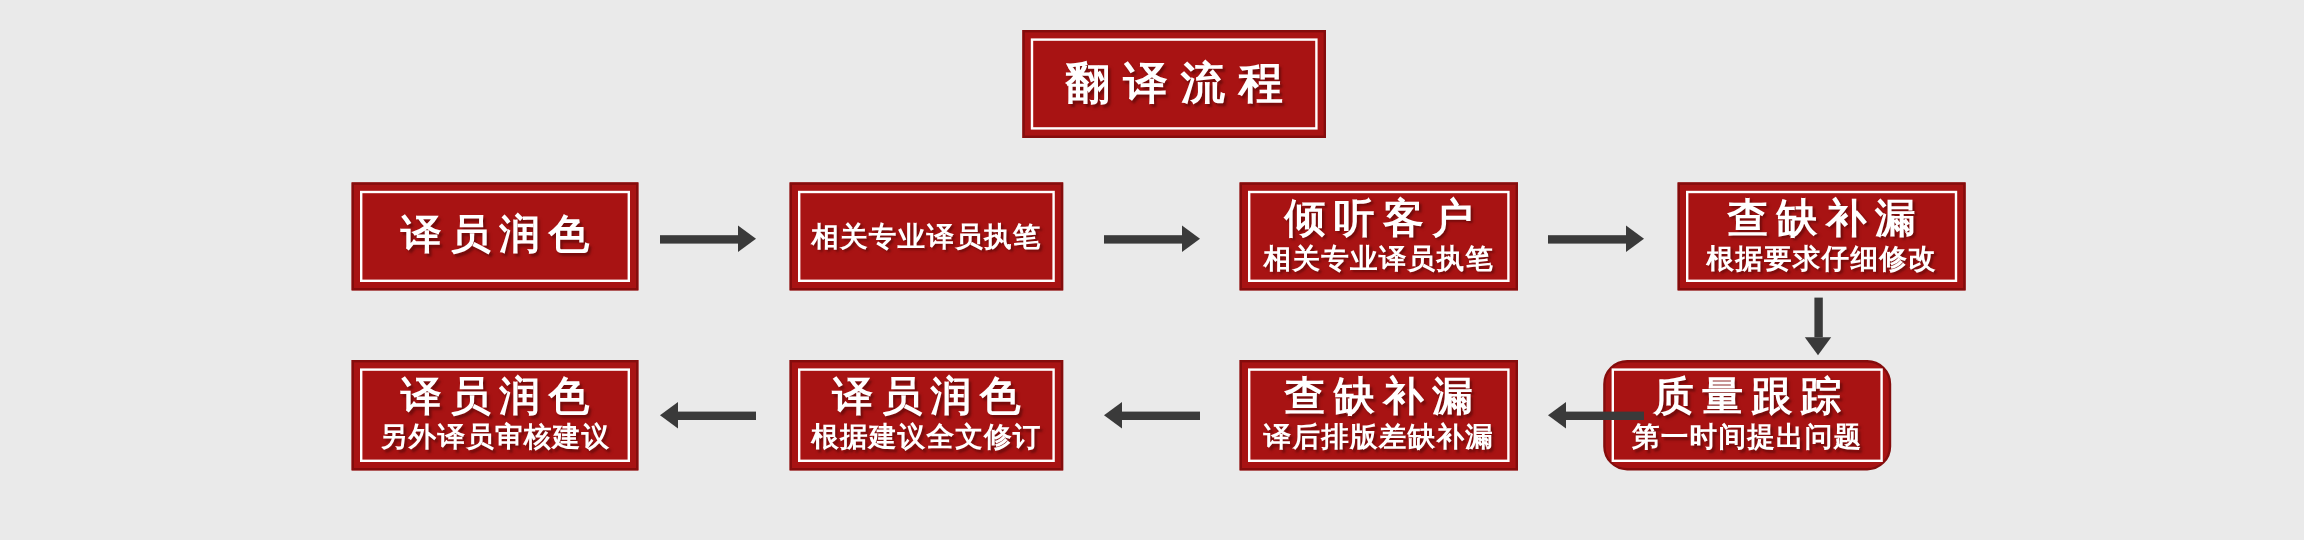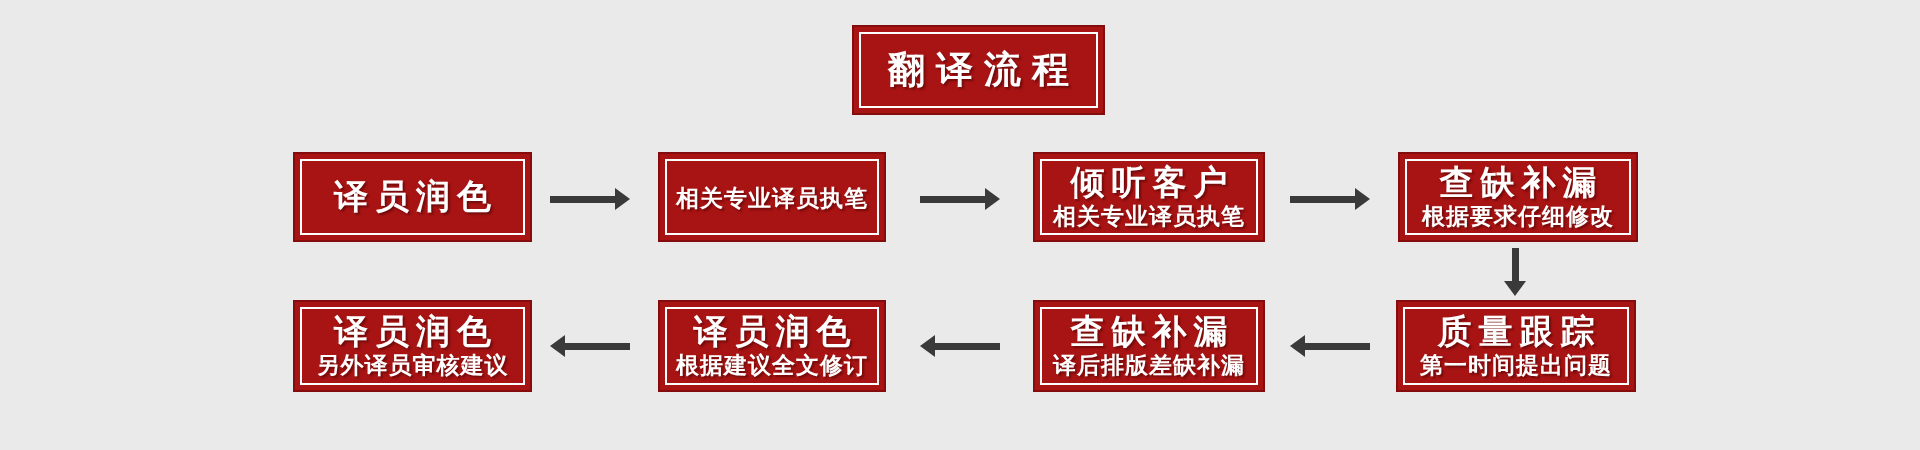--- a/index.html
+++ b/index.html
@@ -146,21 +146,21 @@
   <div class="arrow-h right" style="left:1290px; top:188px; width:80px;">
     <span class="shaft"></span>
     <span class="head"></span>
   </div>
 
   <div class="arrow-v" style="left:1504px; top:248px; height:48px;">
     <span class="shaft"></span>
     <span class="head"></span>
   </div>
 
-  <div class="step" style="left:1396px; top:300px; width:240px; height:92px;">
+  <div class="step" style="left:1336px; top:300px; width:240px; height:92px;border-radius:20px;">
     <div class="step-inner">
       <div class="step-title">质量跟踪</div>
       <div class="step-subtitle">第一时间提出问题</div>
     </div>
   </div>
 
   <div class="step" style="left:658px; top:300px; width:228px; height:92px;">
     <div class="step-inner">
       <div class="step-title">译员润色</div>
       <div class="step-subtitle">根据建议全文修订</div>

